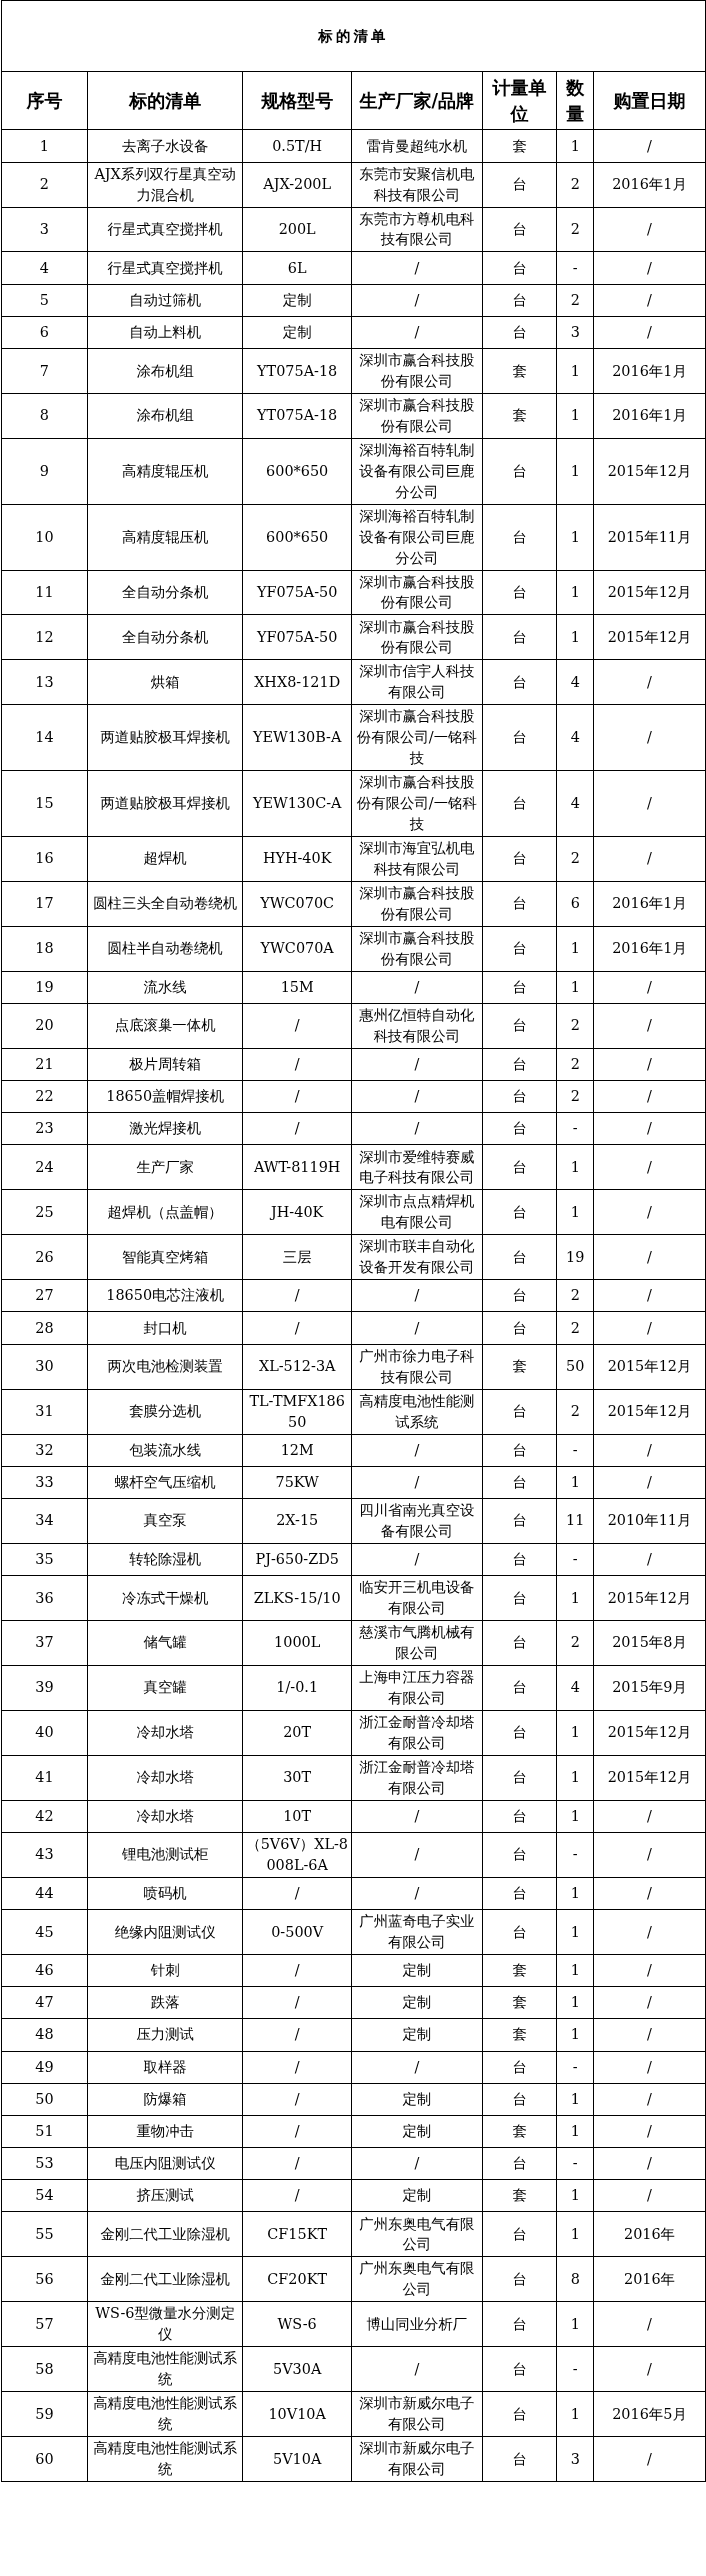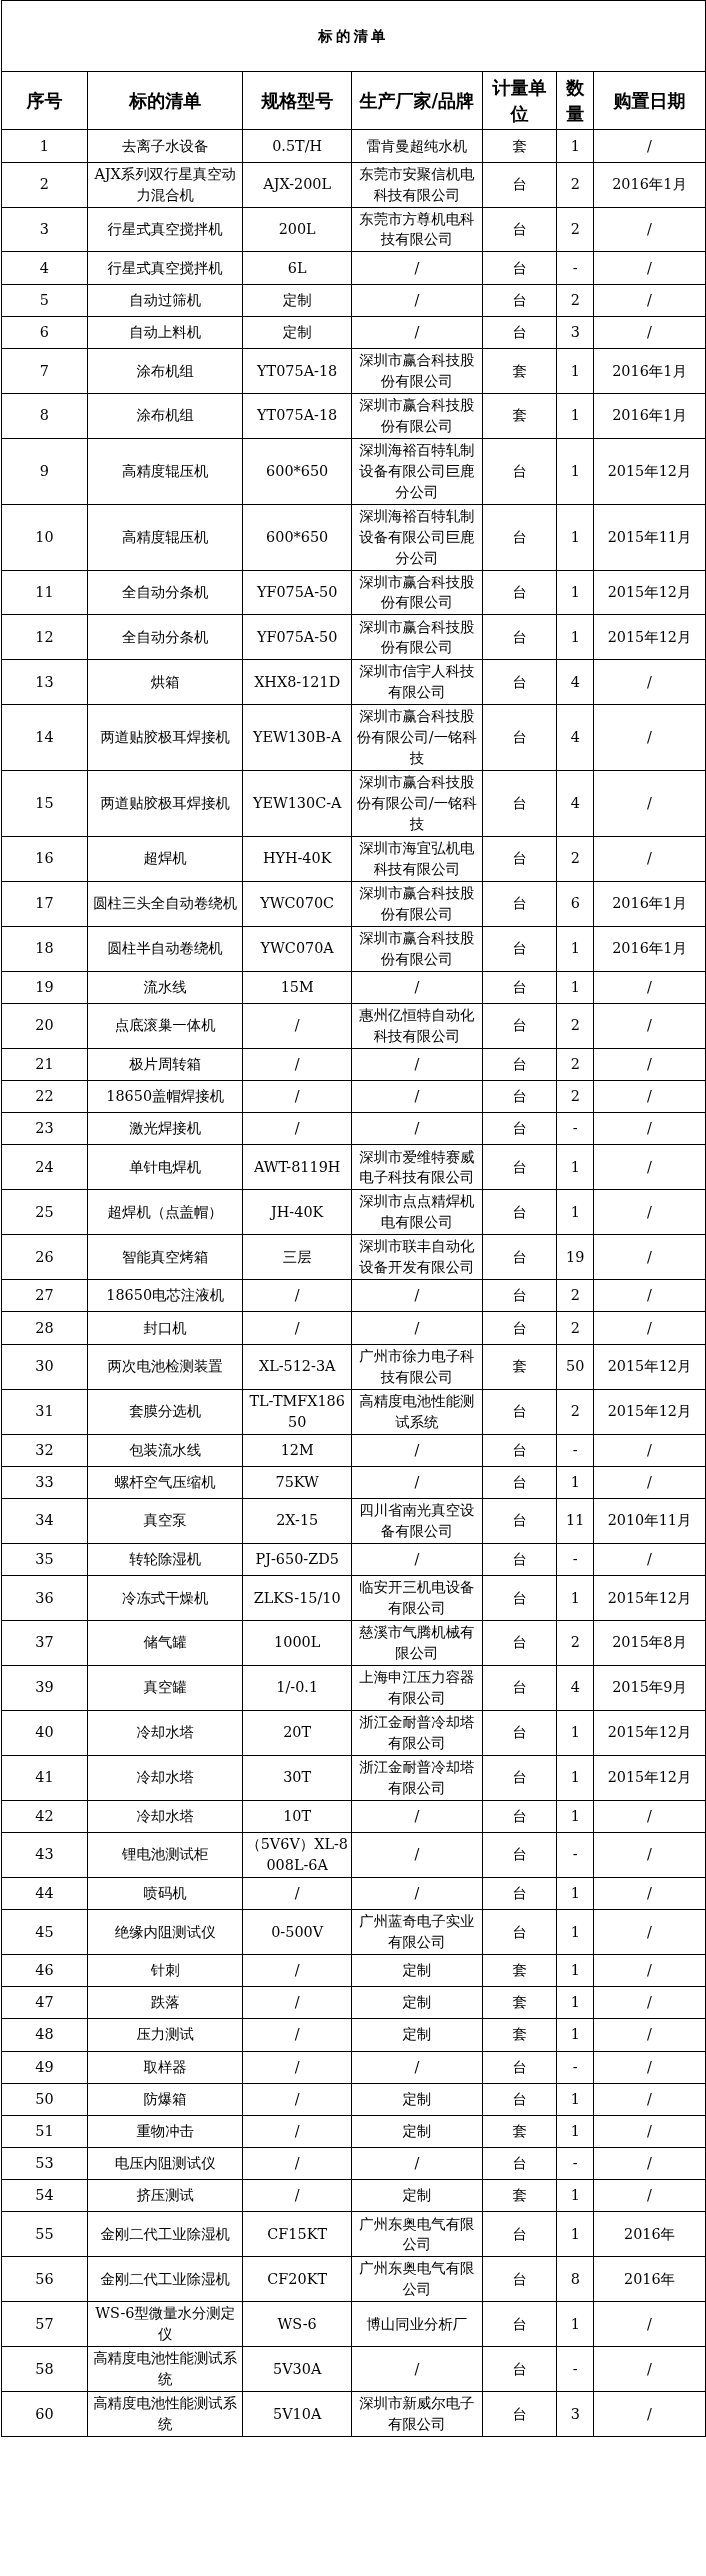--- a/index.html
+++ b/index.html
@@ -282,21 +282,21 @@
         <td>23</td>
         <td>激光焊接机</td>
         <td>/</td>
         <td>/</td>
         <td>台</td>
         <td>-</td>
         <td>/</td>
       </tr>
       <tr>
         <td>24</td>
-        <td>单针电焊机</td>
+        <td>生产厂家</td>
         <td>AWT-8119H</td>
         <td>深圳市爱维特赛威电子科技有限公司</td>
         <td>台</td>
         <td>1</td>
         <td>/</td>
       </tr>
       <tr>
         <td>25</td>
         <td>超焊机（点盖帽）</td>
         <td>JH-40K</td>
@@ -567,20 +567,29 @@
         <td>/</td>
       </tr>
       <tr>
         <td>58</td>
         <td>高精度电池性能测试系统</td>
         <td>5V30A</td>
         <td>/</td>
         <td>台</td>
         <td>-</td>
         <td>/</td>
+      </tr>
+      <tr>
+        <td>59</td>
+        <td>高精度电池性能测试系统</td>
+        <td>10V10A</td>
+        <td>深圳市新威尔电子有限公司</td>
+        <td>台</td>
+        <td>1</td>
+        <td>2016年5月</td>
       </tr>
       <tr>
         <td>60</td>
         <td>高精度电池性能测试系统</td>
         <td>5V10A</td>
         <td>深圳市新威尔电子有限公司</td>
         <td>台</td>
         <td>3</td>
         <td>/</td>
       </tr>

